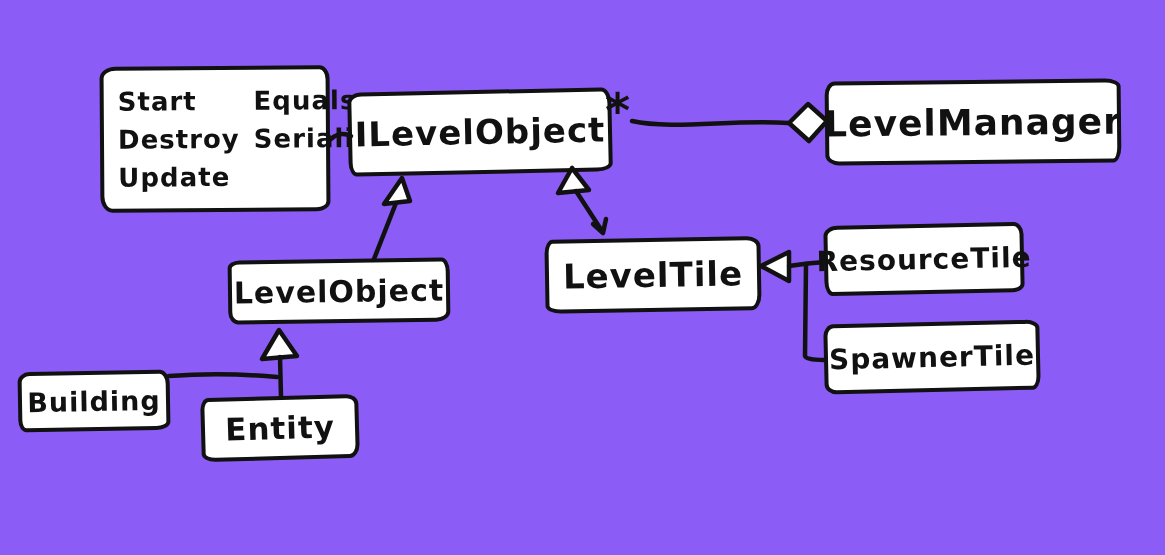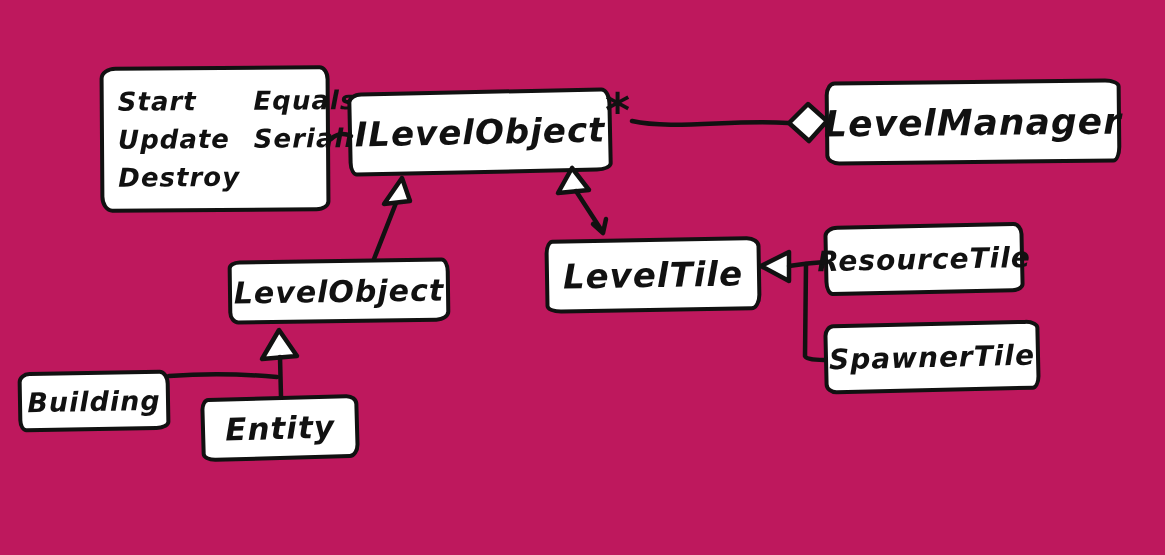--- a/index.html
+++ b/index.html
@@ -4,23 +4,22 @@
 <style>
   html, body { margin: 0; padding: 0; }
   body {
     font-family: "DejaVu Sans", sans-serif;
     background: #ffffff;
   }
   .canvas {
     position: relative;
     width: 1165px;
     height: 555px;
-    background: #be185d;
+    background: #8b5cf6;
     overflow: hidden;
-    font-style: italic;
   }
   .connector-layer {
     position: absolute;
     left: 0; top: 0;
     width: 1165px; height: 555px;
     z-index: 2;
     pointer-events: none;
   }
   .uml-box {
     position: absolute;
@@ -89,22 +88,22 @@
     <path class="ink" d="M 806 264 L 805 356 Q 806 360 824 360"></path>
 
     <polygon class="ink ink-fill-white" points="279,330 262,359 297,356"></polygon>
     <path class="ink" d="M 280 357 L 281 397"></path>
     <path class="ink" d="M 169 376 Q 222 372 277 377"></path>
   </svg>
 
   <div class="uml-box box-methods">
     <div class="methods-col">
       <span>Start</span>
+      <span>Destroy</span>
       <span>Update</span>
-      <span>Destroy</span>
     </div>
     <div class="methods-col">
       <span>Equals</span>
       <span>Serialize</span>
     </div>
   </div>
 
   <div class="uml-box box-ilevelobject">
     <span>ILevelObject</span>
   </div>

